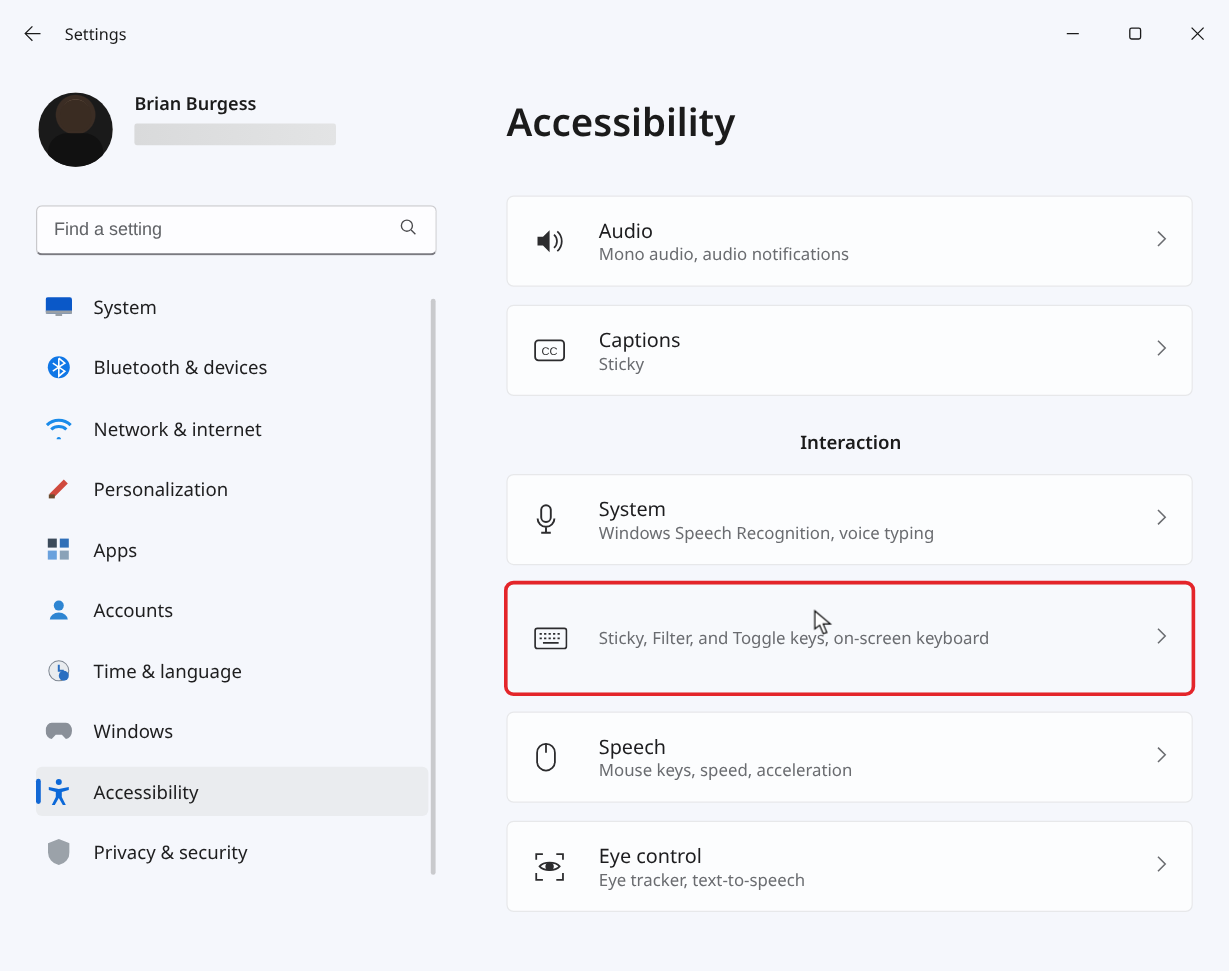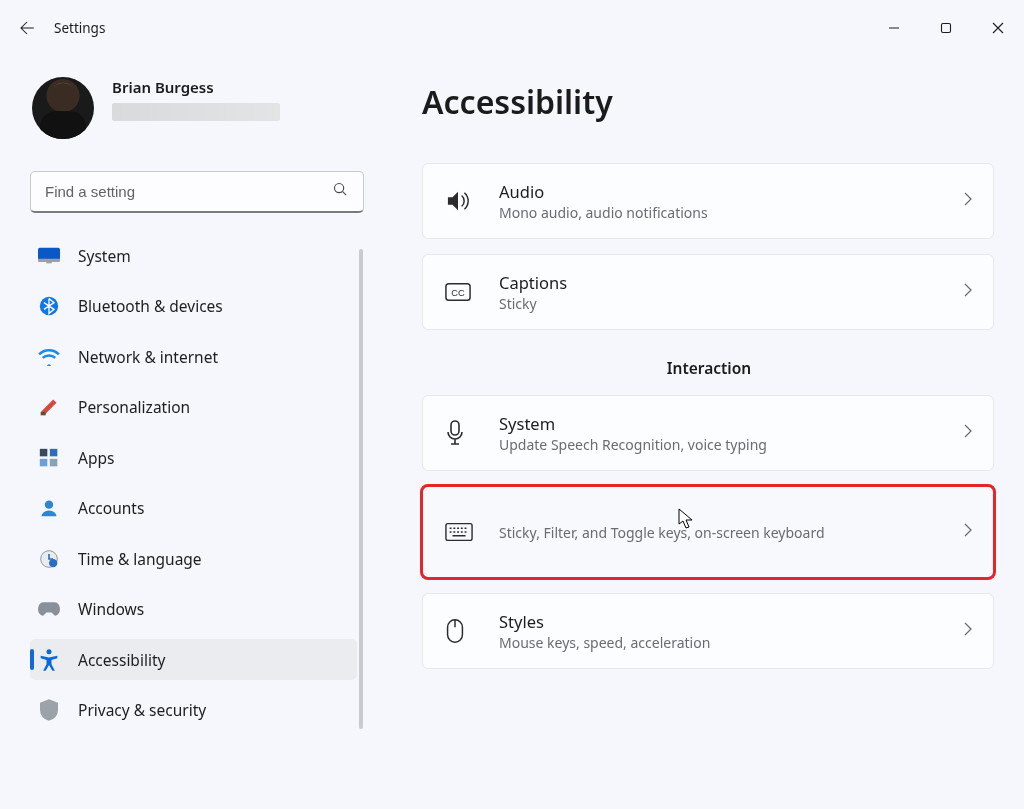--- a/index.html
+++ b/index.html
@@ -308,21 +308,21 @@
     <div class="cardgroup">
       <div class="card">
         <span class="ic">
           <svg width="20" height="26" viewBox="0 0 20 26" fill="none" stroke="#2c2c2e" stroke-width="1.6">
               <rect x="6" y="1" width="8" height="14" rx="4"></rect>
               <path d="M3 12 a7 7 0 0 0 14 0 M10 19 v5 M6 24 h8"></path>
             </svg>
         </span>
         <div class="txt">
           <div class="title2">System</div>
-          <div class="sub">Update Speech Recognition, voice typing</div>
+          <div class="sub">Windows Speech Recognition, voice typing</div>
         </div>
         <span class="chev">
           <svg width="10" height="16" viewBox="0 0 10 16" fill="none" stroke="currentColor" stroke-width="1.3">
               <path d="M2 2 L8 8 L2 14"></path>
             </svg>
         </span>
       </div>
 
       <div class="card highlight">
         <span class="ic">
@@ -342,29 +342,47 @@
       </div>
 
       <div class="card">
         <span class="ic">
           <svg width="20" height="26" viewBox="0 0 20 28" fill="none" stroke="#2c2c2e" stroke-width="1.6">
               <rect x="2" y="2" width="16" height="24" rx="8"></rect>
               <path d="M10 2 v8"></path>
             </svg>
         </span>
         <div class="txt">
-          <div class="title2">Styles</div>
+          <div class="title2">Speech</div>
           <div class="sub">Mouse keys, speed, acceleration</div>
         </div>
         <span class="chev">
           <svg width="10" height="16" viewBox="0 0 10 16" fill="none" stroke="currentColor" stroke-width="1.3">
               <path d="M2 2 L8 8 L2 14"></path>
             </svg>
         </span>
       </div>
 
+      <div class="card">
+        <span class="ic">
+          <svg width="26" height="26" viewBox="0 0 28 28" fill="none" stroke="#2c2c2e" stroke-width="1.6">
+              <path d="M2 8 V3 H8 M20 3 H26 V8 M26 20 V26 H20 M8 26 H2 V20"></path>
+              <path d="M5 14 a10 6 0 0 1 18 0 a10 6 0 0 1 -18 0z"></path>
+              <circle cx="14" cy="14" r="3" fill="#2c2c2e"></circle>
+            </svg>
+        </span>
+        <div class="txt">
+          <div class="title2">Eye control</div>
+          <div class="sub">Eye tracker, text-to-speech</div>
+        </div>
+        <span class="chev">
+          <svg width="10" height="16" viewBox="0 0 10 16" fill="none" stroke="currentColor" stroke-width="1.3">
+              <path d="M2 2 L8 8 L2 14"></path>
+            </svg>
+        </span>
+      </div>
     </div>
   </div>
 </div>
 
 <svg class="fake-cursor" style="left:678px; top:508px;" width="18" height="22" viewBox="0 0 18 22">
   <path d="M1 1 L1 16 L5 13 L8 20 L11 19 L8 12 L14 12 Z" fill="#fff" stroke="#000" stroke-width="1"></path>
 </svg>
 
 </body></html>

